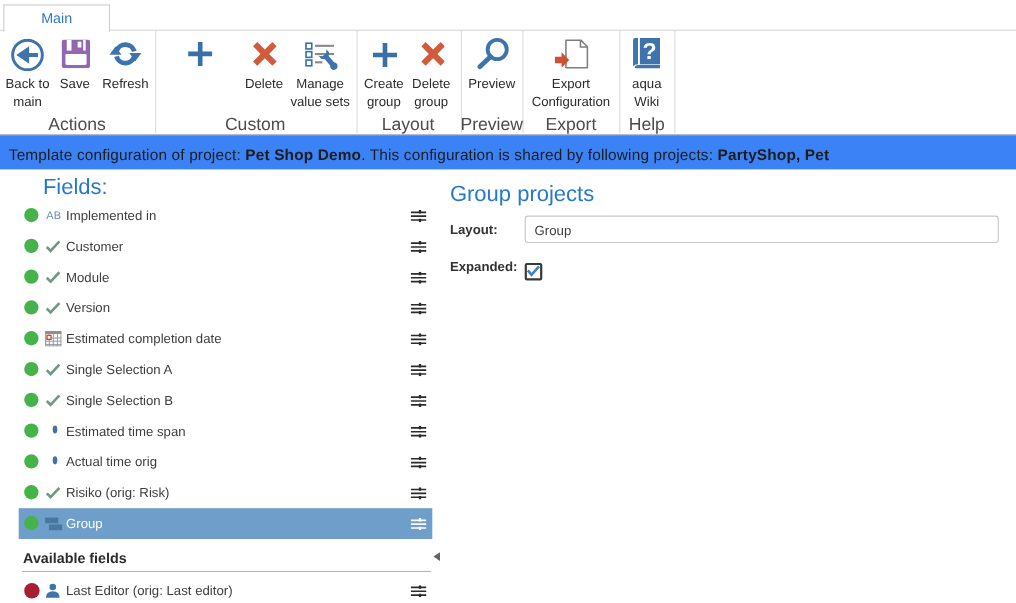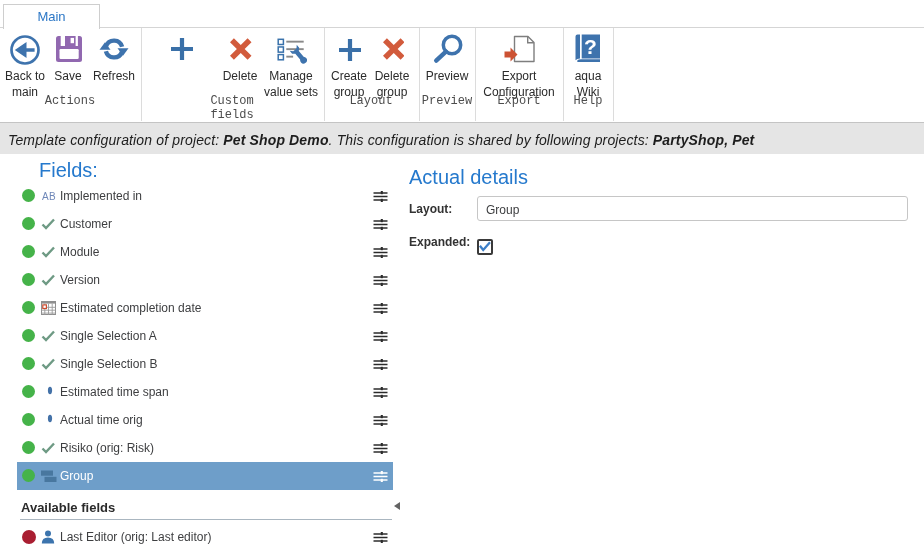--- a/index.html
+++ b/index.html
@@ -8,24 +8,24 @@
   .abs{position:absolute;}
   
   #tabrow{position:absolute;left:0;top:0;width:924px;height:27px;background:#fff;}
   #tabline{position:absolute;left:0;top:27px;width:924px;height:1px;background:#d5d5d5;}
   #tab{position:absolute;left:3px;top:4px;width:95px;height:24px;background:#fff;
        border:1px solid #cecece;border-bottom:none;z-index:3;
        color:#2c77c6;font-size:13px;text-align:center;line-height:24px;}
   
   .sep{position:absolute;top:28px;height:93px;width:1px;background:#dcdcdc;}
   .blabel{position:absolute;top:69px;font-size:12px;line-height:15.5px;color:#2b2b2b;text-align:center;}
-  .gcap{position:absolute;top:94px;font-size:12px;color:#4c4c4c;text-align:center;font-family:Liberation Mono, monospace;}
-  
-  #ibar{position:absolute;left:0;top:122px;width:924px;height:32px;background:#e5e5e5;
-        border-top:1px solid #c4c4c4;box-sizing:border-box;font-style:italic;}
+  .gcap{position:absolute;top:105px;font-size:16px;color:#4c4c4c;text-align:center;}
+  
+  #ibar{position:absolute;left:0;top:122px;width:924px;height:32px;background:#3b82f6;
+        border-top:1px solid #c4c4c4;box-sizing:border-box;}
   #ibar span{position:absolute;left:8px;top:9px;font-size:14px;letter-spacing:0.14px;color:#1d1d1d;white-space:nowrap;}
   
   #fieldsh{position:absolute;left:15px;top:159px;font-size:20px;color:#2579cd;margin-left:24px;}
   .row{position:absolute;left:17px;width:376px;height:28px;}
   .row .txt{position:absolute;left:43px;top:6.5px;font-size:12px;color:#3d3e40;white-space:nowrap;}
   .dot{position:absolute;left:5px;top:7px;width:13px;height:13px;border-radius:50%;background:#45b349;}
   .handle{position:absolute;right:5px;top:9px;}
   .sel{background:#6e9ec9;}
   .sel .txt{color:#fff;}
   #availh{position:absolute;left:21px;top:500px;font-size:13px;font-weight:bold;color:#2b2b2b;}
@@ -335,21 +335,21 @@
             <line x1="8.8" y1="7.8" x2="8.8" y2="11" stroke-width="2.1"></line>
           </g>
         </svg>
       </div>
   </div>
 
   <div id="availh">Available fields</div>
   <div id="availline"></div>
   <div id="ltri"></div>
 
-  <div id="gdh">Actual details</div>
+  <div id="gdh">Group projects</div>
   <div class="flabel" style="top:202px">Layout:</div>
   <div id="captbox">
       <span>Group</span>
     </div>
   <div class="flabel" style="top:235px">Expanded:</div>
   <div id="chk">
     <svg width="13" height="12" viewBox="0 0 13 12" style="position:absolute;left:0px;top:0px">
       <path d="M0.9 4.8 L4.2 8.9 L11 1.2" fill="none" stroke="#3d7fc8" stroke-width="2.3"></path>
     </svg>
   </div>

